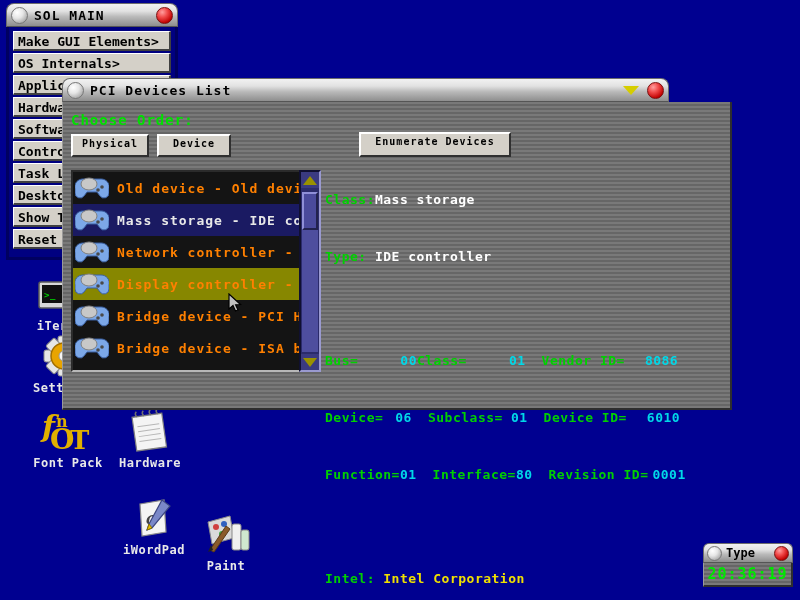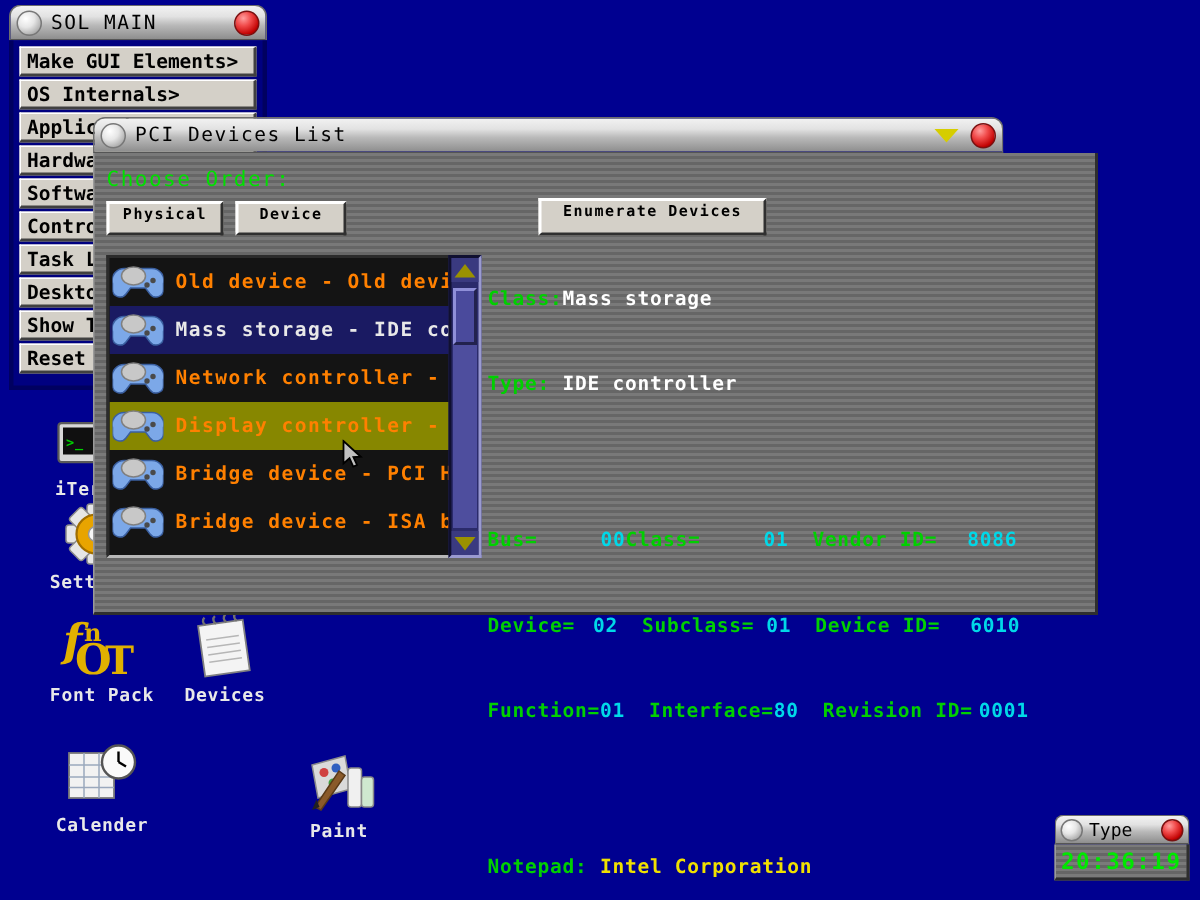--- a/index.html
+++ b/index.html
@@ -24,21 +24,21 @@
     border-top-right-radius: 8px;
     border: 1px solid #6d6d6d;
     border-bottom: 1px solid #555;
     display: flex; align-items: center;
     padding: 0 4px;
     box-sizing: border-box;
   }
   .title-text {
     font-family: "DejaVu Sans Mono", "Liberation Mono", monospace;
     font-size: 13px;
-    font-weight: normal;
+    font-weight: bold;
     color: #000;
     letter-spacing: 1px;
     margin-left: 6px;
     white-space: nowrap;
   }
   .orb {
     width: 15px; height: 15px; border-radius: 50%;
     flex: 0 0 auto;
   }
   .orb-grey {
@@ -102,21 +102,21 @@
   .tb-arrow-down {
     width: 0; height: 0;
     border-left: 8px solid transparent;
     border-right: 8px solid transparent;
     border-top: 9px solid #d6cd00;
     margin-right: 8px;
   }
 
   .lbl-choose {
     position: absolute; left: 8px; top: 10px;
-    color: #00e000; font-size: 14px; font-weight: normal;
+    color: #00e000; font-size: 14px; font-weight: bold;
     letter-spacing: 1px;
   }
   .pci-btn {
     position: absolute;
     background: #d4d0c8;
     border-top: 2px solid #ffffff;
     border-left: 2px solid #ffffff;
     border-right: 2px solid #303030;
     border-bottom: 2px solid #303030;
     color: #000;
@@ -320,44 +320,37 @@
           </g>
           <g stroke="#707070" stroke-width="1.6" fill="none">
             <path d="M13 8 a3 3 0 0 1 0 -5"></path>
             <path d="M20 8 a3 3 0 0 1 0 -5"></path>
             <path d="M27 8 a3 3 0 0 1 0 -5"></path>
             <path d="M34 8 a3 3 0 0 1 0 -5"></path>
           </g>
         </g>
       </svg>
     </div>
-    <div class="cap">Devices</div>
-  </div>
-
-  <div class="deskicon" style="left:20px; top:492px;">
+    <div class="cap">Hardware</div>
+  </div>
+
+
+  <div class="deskicon" style="left:106px; top:492px;">
     <div class="glyph">
-      <svg width="52" height="46" viewBox="0 0 52 46">
-        <rect x="4" y="8" width="30" height="30" fill="#f2f2f2" stroke="#7a7a7a" stroke-width="1.2"></rect>
-        <g stroke="#9aa8bd" stroke-width="1">
-          <line x1="4" y1="16" x2="34" y2="16"></line>
-            <line x1="4" y1="24" x2="34" y2="24"></line>
-          <line x1="4" y1="31" x2="34" y2="31"></line>
-            <line x1="14" y1="8" x2="14" y2="38"></line>
-          <line x1="24" y1="8" x2="24" y2="38"></line>
-        </g>
-        <circle cx="37" cy="14" r="11" fill="#fafafa" stroke="#555" stroke-width="1.6"></circle>
-        <line x1="37" y1="14" x2="37" y2="7" stroke="#000" stroke-width="1.6"></line>
-        <line x1="37" y1="14" x2="42" y2="17" stroke="#000" stroke-width="1.6"></line>
+      <svg width="48" height="46" viewBox="0 0 48 46">
+        <path d="M10 10 L34 6 L36 38 L12 42 Z" fill="#f4f4f4" stroke="#8a8a8a" stroke-width="1.2"></path>
+        <text x="16" y="30" font-size="16" fill="#444" font-family="DejaVu Serif, serif" font-style="italic">a</text>
+        <path d="M32 6 L40 12 L22 34 L17 36 L19 30 Z" fill="#7a88c8" stroke="#3a4480" stroke-width="1.2"></path>
+        <path d="M19 30 L22 34 L17 36 Z" fill="#e8c000" stroke="#8a7000" stroke-width="1"></path>
       </svg>
     </div>
-    <div class="cap">Calender</div>
-  </div>
-
-
-  <div class="deskicon" style="left:178px; top:496px;">
+    <div class="cap">iWordPad</div>
+  </div>
+
+  <div class="deskicon" style="left:178px; top:508px;">
     <div class="glyph">
       <svg width="52" height="46" viewBox="0 0 52 46">
         <path d="M8 12 L30 6 L34 28 L12 34 Z" fill="#dadada" stroke="#8a8a8a" stroke-width="1"></path>
         <circle cx="16" cy="17" r="3" fill="#d04040"></circle>
         <circle cx="24" cy="14" r="3" fill="#3060c0"></circle>
         <circle cx="22" cy="24" r="3" fill="#40a040"></circle>
         <path d="M10 40 L26 16 L30 19 L14 42 Z" fill="#8a5a2a" stroke="#5a3a18" stroke-width="1"></path>
         <path d="M8 42 L13 40 L11 35 Z" fill="#202020"></path>
         <rect x="32" y="14" width="9" height="26" rx="2" fill="#f0f0f0" stroke="#888" stroke-width="1"></rect>
         <rect x="41" y="20" width="8" height="20" rx="2" fill="#cfe8cf" stroke="#888" stroke-width="1"></rect>
@@ -482,24 +475,24 @@
         <div class="sb-arrow" style="position:absolute;left:0;bottom:0;">
           <div class="tri-dn"></div>
         </div>
       </div>
 
       <div id="detail">
         <div><span class="k-green">Class:</span><span class="k-white">Mass storage</span></div>
         <div><span class="k-green">Type: </span><span class="k-white">IDE controller</span></div>
         <div class="gap"></div>
         <div><span class="k-green">Bus=</span><span class="k-cyan" style="margin-left:42px">00</span><span class="k-green" style="">Class=</span><span class="k-cyan" style="margin-left:42px">01</span><span class="k-green" style="margin-left:16px">Vendor ID=</span><span class="k-cyan" style="margin-left:20px">8086</span></div>
-        <div><span class="k-green">Device=</span><span class="k-cyan" style="margin-left:12px">02</span><span class="k-green" style="margin-left:16px">Subclass=</span><span class="k-cyan" style="margin-left:8px">01</span><span class="k-green" style="margin-left:16px">Device ID=</span><span class="k-cyan" style="margin-left:20px">6010</span></div>
+        <div><span class="k-green">Device=</span><span class="k-cyan" style="margin-left:12px">06</span><span class="k-green" style="margin-left:16px">Subclass=</span><span class="k-cyan" style="margin-left:8px">01</span><span class="k-green" style="margin-left:16px">Device ID=</span><span class="k-cyan" style="margin-left:20px">6010</span></div>
         <div><span class="k-green">Function=</span><span class="k-cyan">01</span><span class="k-green" style="margin-left:16px">Interface=</span><span class="k-cyan">80</span><span class="k-green" style="margin-left:16px">Revision ID=</span><span class="k-cyan" style="margin-left:4px">0001</span></div>
         <div class="gap"></div>
-        <div><span class="k-green">Notepad: </span><span class="k-yellow">Intel Corporation</span></div>
+        <div><span class="k-green">Intel: </span><span class="k-yellow">Intel Corporation</span></div>
         
         
         
         
       </div>
 
     </div>
   </div>
 
   <div id="cursor">

